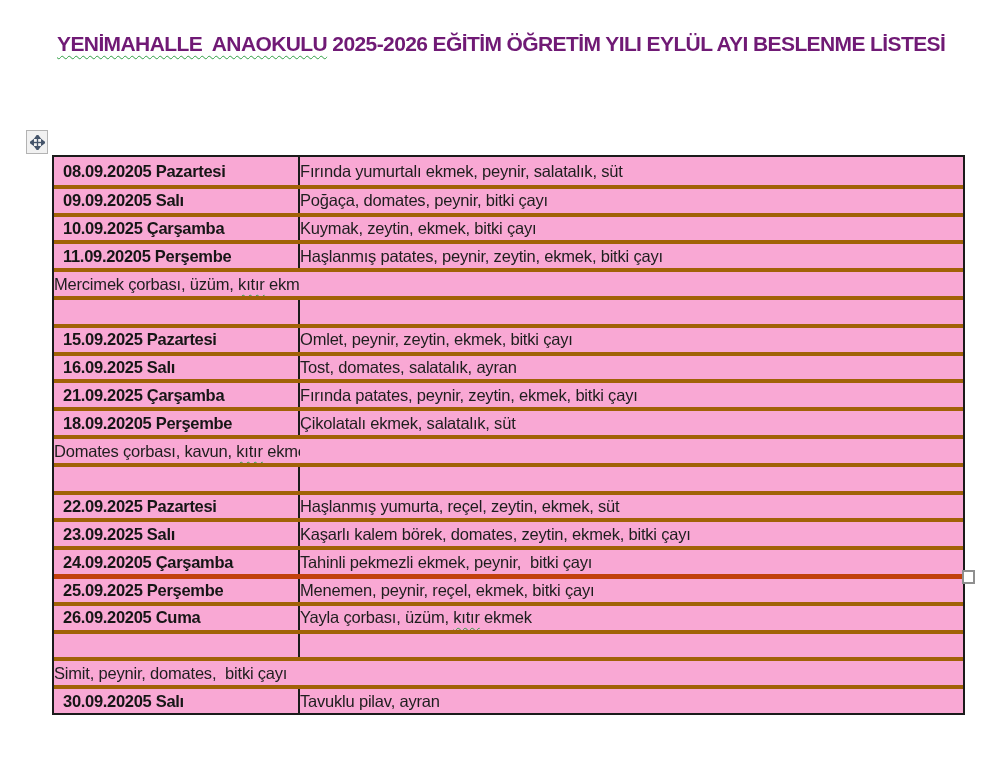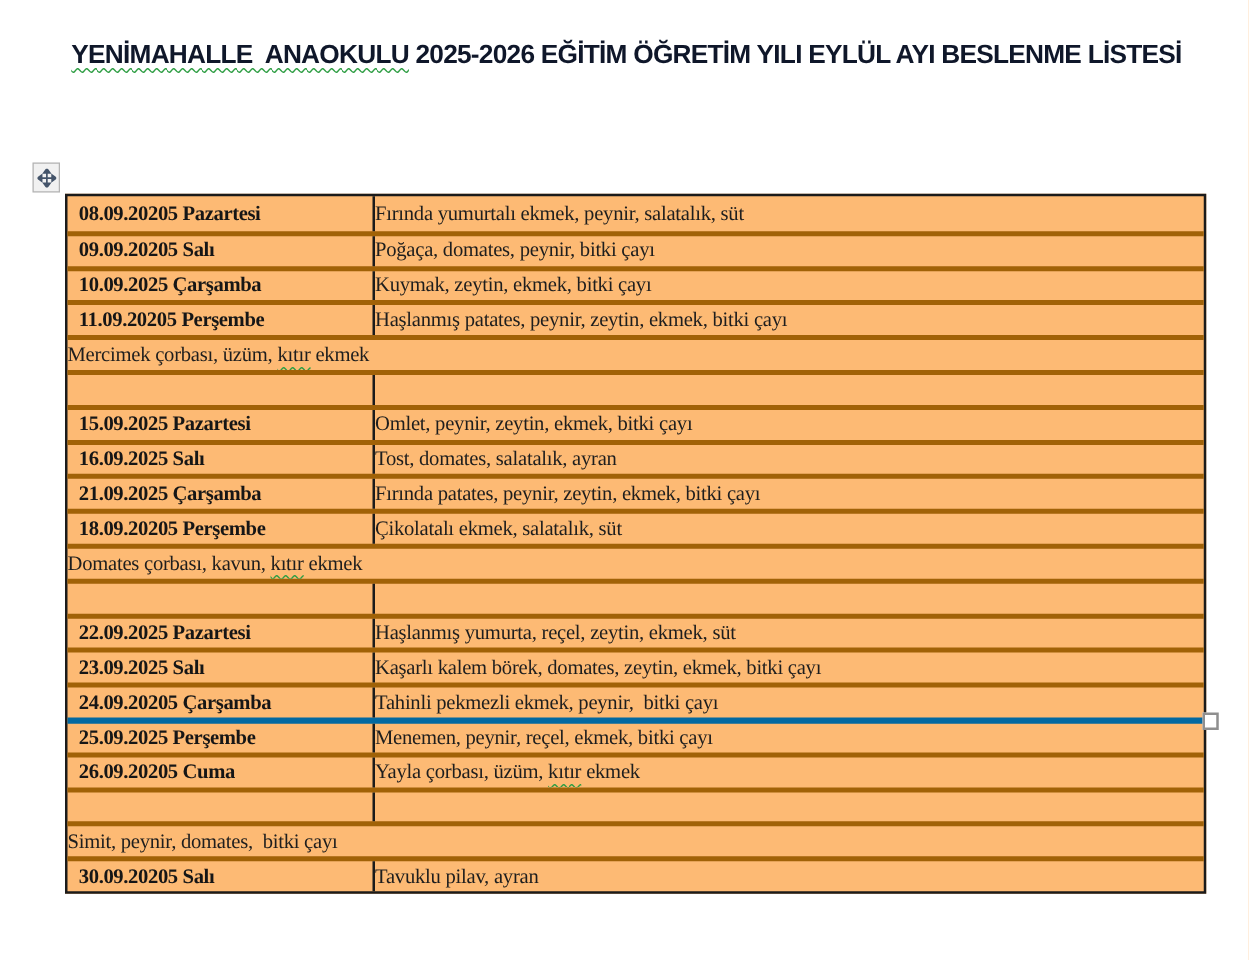--- a/index.html
+++ b/index.html
@@ -11,21 +11,21 @@
     color:#1c1c1c;
     overflow:hidden;
   }
 
   .doc-title {
     position:absolute;
     left:57px; top:32px;
     font-size:21px;
     font-weight:bold;
     letter-spacing:-0.6px;
-    color:#0f172a;
+    color:#701a75;
     white-space:pre;
   }
   .flagged {
     text-decoration-line:underline;
     text-decoration-style:wavy;
     text-decoration-color:#2f9e44;
     text-decoration-thickness:1px;
     text-underline-offset:4px;
   }
 
@@ -37,31 +37,30 @@
     border:1px solid #b3b3b3;
     display:flex; align-items:center; justify-content:center;
     cursor:move;
   }
 
   .doc-table {
     position:absolute;
     left:52px; top:155px;
     width:913px;
     border:2px solid #1b1b1b;
-    background:#fdba74;
-    font-family:Liberation Serif, serif;
+    background:#f9a8d4;
   }
   .trow {
     display:grid;
     grid-template-columns:246px 1fr;
     height:27.8px;
     border-top:4px solid #a16207;
   }
   .trow:first-child { border-top:none; }
-  .trow.thick-top { border-top:5px solid #0369a1; }
+  .trow.thick-top { border-top:5px solid #c2410c; }
   .tcell {
     display:flex; align-items:center;
     overflow:hidden;
     white-space:pre;
     font-size:16.5px;
     line-height:1;
   }
   .tcell.date {
     font-weight:bold;
     letter-spacing:-0.3px;

